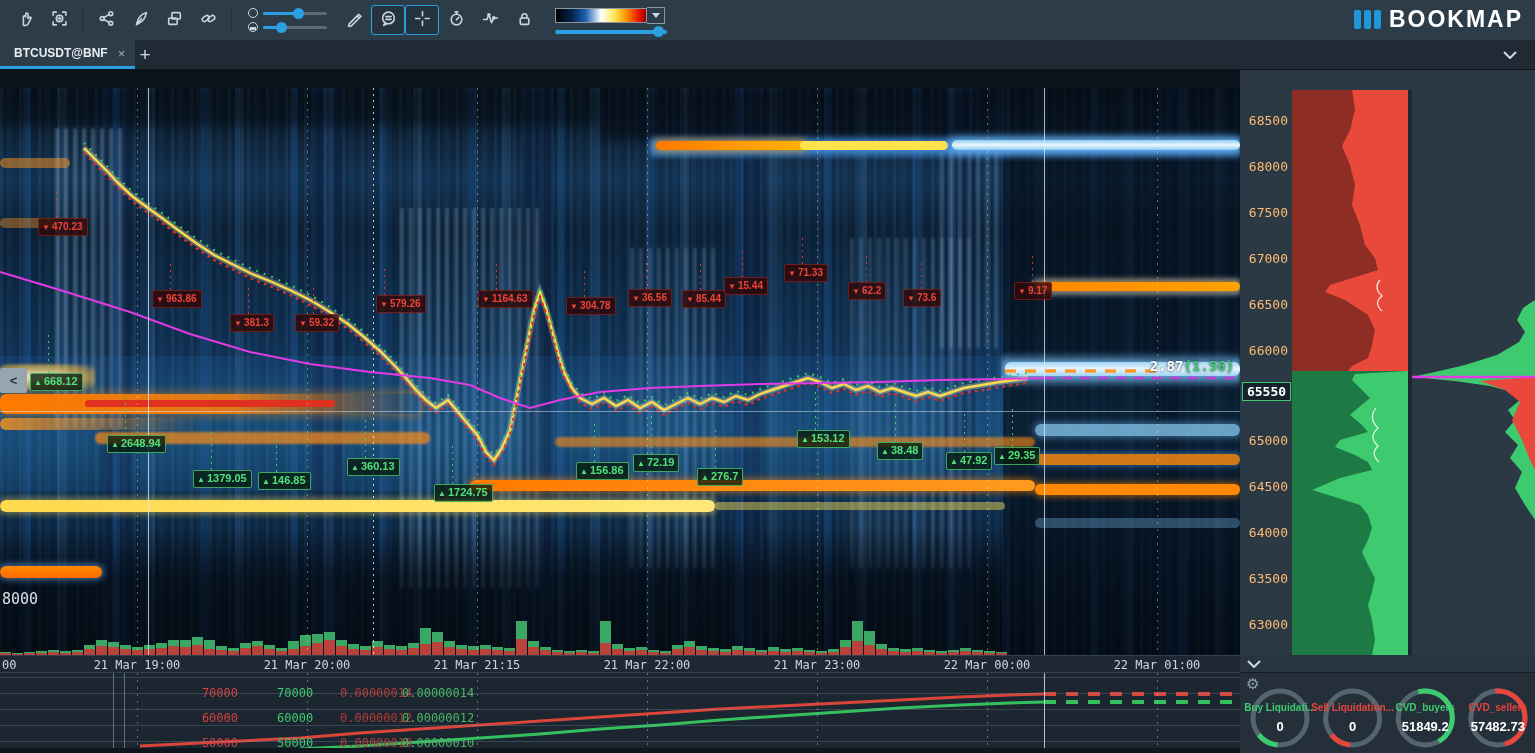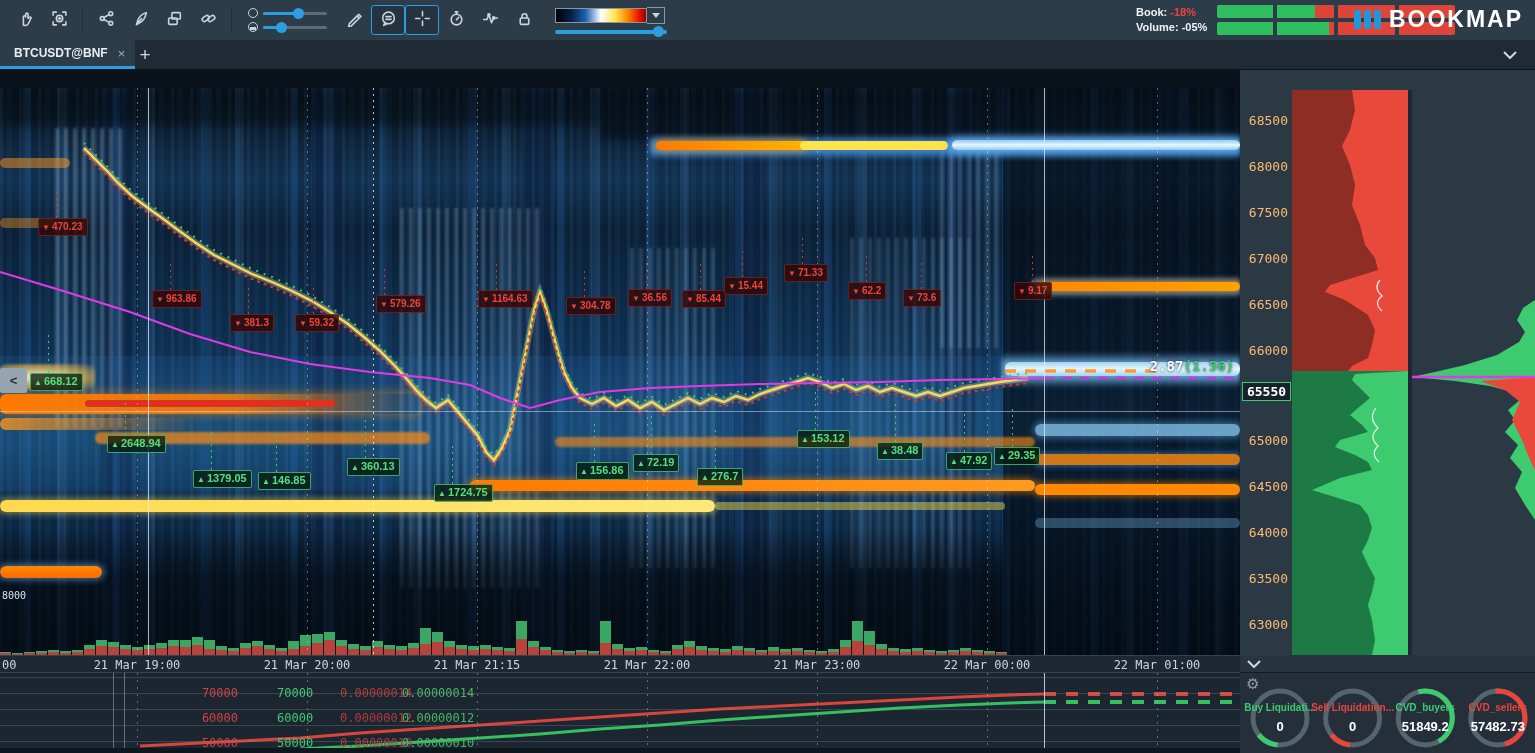--- a/index.html
+++ b/index.html
@@ -61,21 +61,21 @@
   .vgrid.bright{background-image:repeating-linear-gradient(180deg, rgba(255,255,255,0.75) 0 2px, transparent 2px 6px);}
   .vsolid{position:absolute;top:0;width:1px;height:567px;background:rgba(225,235,245,0.75);}
   .hline{position:absolute;left:0;width:1240px;height:1px;background:rgba(220,230,240,0.5);}
   .heatlabel{position:absolute;font-size:11px;font-weight:bold;white-space:nowrap;padding:1px 4px 1px 3px;border-radius:2px;line-height:13px;}
   .heatlabel .arr{font-size:8px;margin-right:2px;}
   .buylab{color:#52e07a;background:rgba(8,28,14,0.78);border:1px solid rgba(80,210,120,0.75);}
   .selllab{color:#ef4338;background:rgba(46,8,8,0.82);border:1px solid rgba(170,40,35,0.55);font-size:10px;}
   .vdot{position:absolute;width:1px;background-image:repeating-linear-gradient(180deg, currentColor 0 2px, transparent 2px 6px);}
   #pricelinetext{position:absolute;left:1092px;top:270px;width:142px;text-align:right;font-family:"DejaVu Sans Mono",monospace;font-size:14px;font-weight:bold;color:#fff;text-shadow:0 0 3px #013;}
   #pricelinetext .pct{color:#3ecb70;}
-  #leftprice{position:absolute;left:2px;top:502px;font-family:"DejaVu Sans Mono",monospace;font-size:10px;color:#d8e2e8;}
+  #leftprice{position:absolute;left:2px;top:502px;font-family:"DejaVu Sans Mono",monospace;font-size:15px;color:#d8e2e8;}
   #collapsebtn{position:absolute;left:0px;top:280px;width:27px;height:25px;background:#97a5af;color:#22313c;font-weight:bold;font-size:13px;display:flex;align-items:center;justify-content:center;border-radius:2px;}
 
   
   #timeaxis{position:absolute;left:0;top:585px;width:1240px;height:18px;background:#1d2833;border-top:1px solid #33424e;}
   .ttick{position:absolute;top:2px;transform:translateX(-50%);font-family:"DejaVu Sans Mono",monospace;font-size:12px;color:#ccd6dd;white-space:nowrap;}
   .ttick.left{transform:none;}
 
   
   #bottompanel{position:absolute;left:0;top:602px;width:1240px;height:76px;background:#1c2630;border-top:1px solid #33424e;overflow:hidden;}
   .bgrid{position:absolute;left:0;width:1240px;height:1px;background:rgba(130,155,172,0.28);}
@@ -200,38 +200,20 @@
           </svg></span>
       </div>
     <div class="cmapwrap">
       <div class="cmaprow">
         <div class="cmap"></div>
         <div class="cmapdd"></div>
       </div>
       <span class="cmtrack">
           <span class="knob" id="knob3" style="left: calc(92% - 5px);"></span>
         </span>
-    </div>
-    <div id="stats">
-      <div class="statlabels">
-        <div><span>Book:</span> <span class="neg">-18%</span></div>
-        <div><span>Volume:</span> <span>-05%</span></div>
-      </div>
-      <div class="barcol">
-        <div class="segbar" id="bookbar" style="background: linear-gradient(90deg, rgb(47, 191, 95) 0px, rgb(47, 191, 95) 41%, rgb(224, 68, 56) 41%, rgb(224, 68, 56) 100%);">
-          <span class="seggap" style="left:56px"></span>
-            <span class="seggap" style="left:117px"></span>
-            <span class="seggap" style="left:178px"></span>
-        </div>
-        <div class="segbar" id="volbar" style="background: linear-gradient(90deg, rgb(47, 191, 95) 0px, rgb(47, 191, 95) 47%, rgb(224, 68, 56) 47%, rgb(224, 68, 56) 100%);">
-          <span class="seggap" style="left:56px"></span>
-            <span class="seggap" style="left:117px"></span>
-            <span class="seggap" style="left:178px"></span>
-        </div>
-      </div>
     </div>
     <div id="logo">
       <span class="logobars">
           <i></i>
           <i></i>
           <i></i>
         </span>
       <span class="logotext">BOOKMAP</span>
     </div>
   </div>

